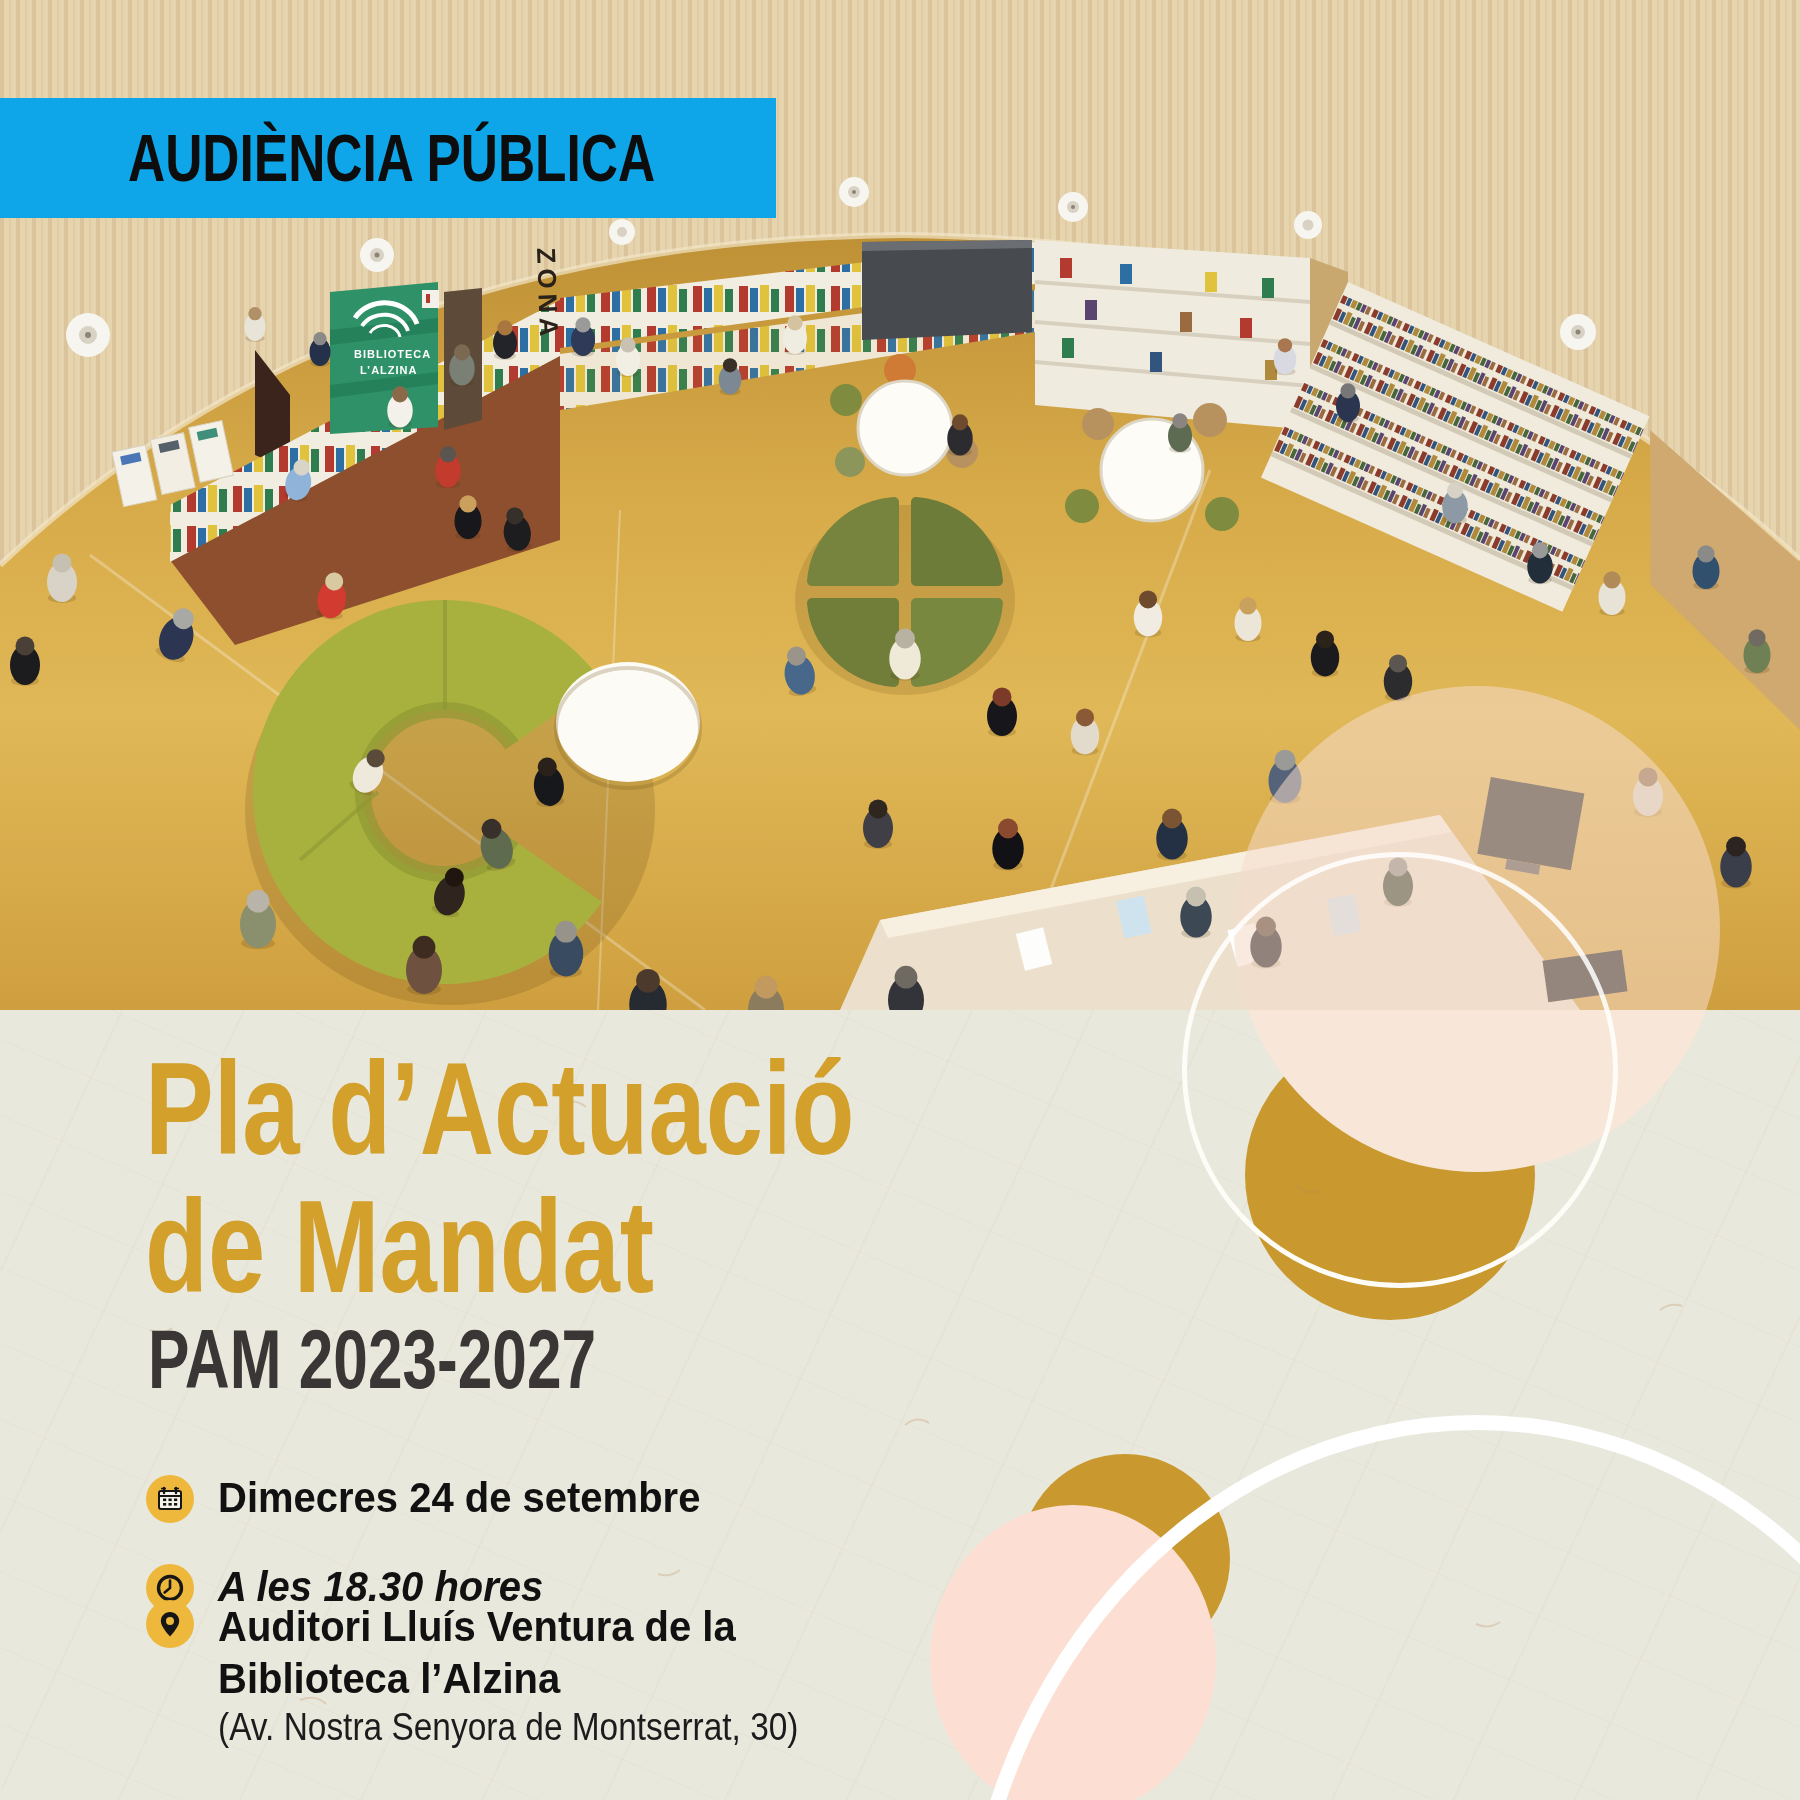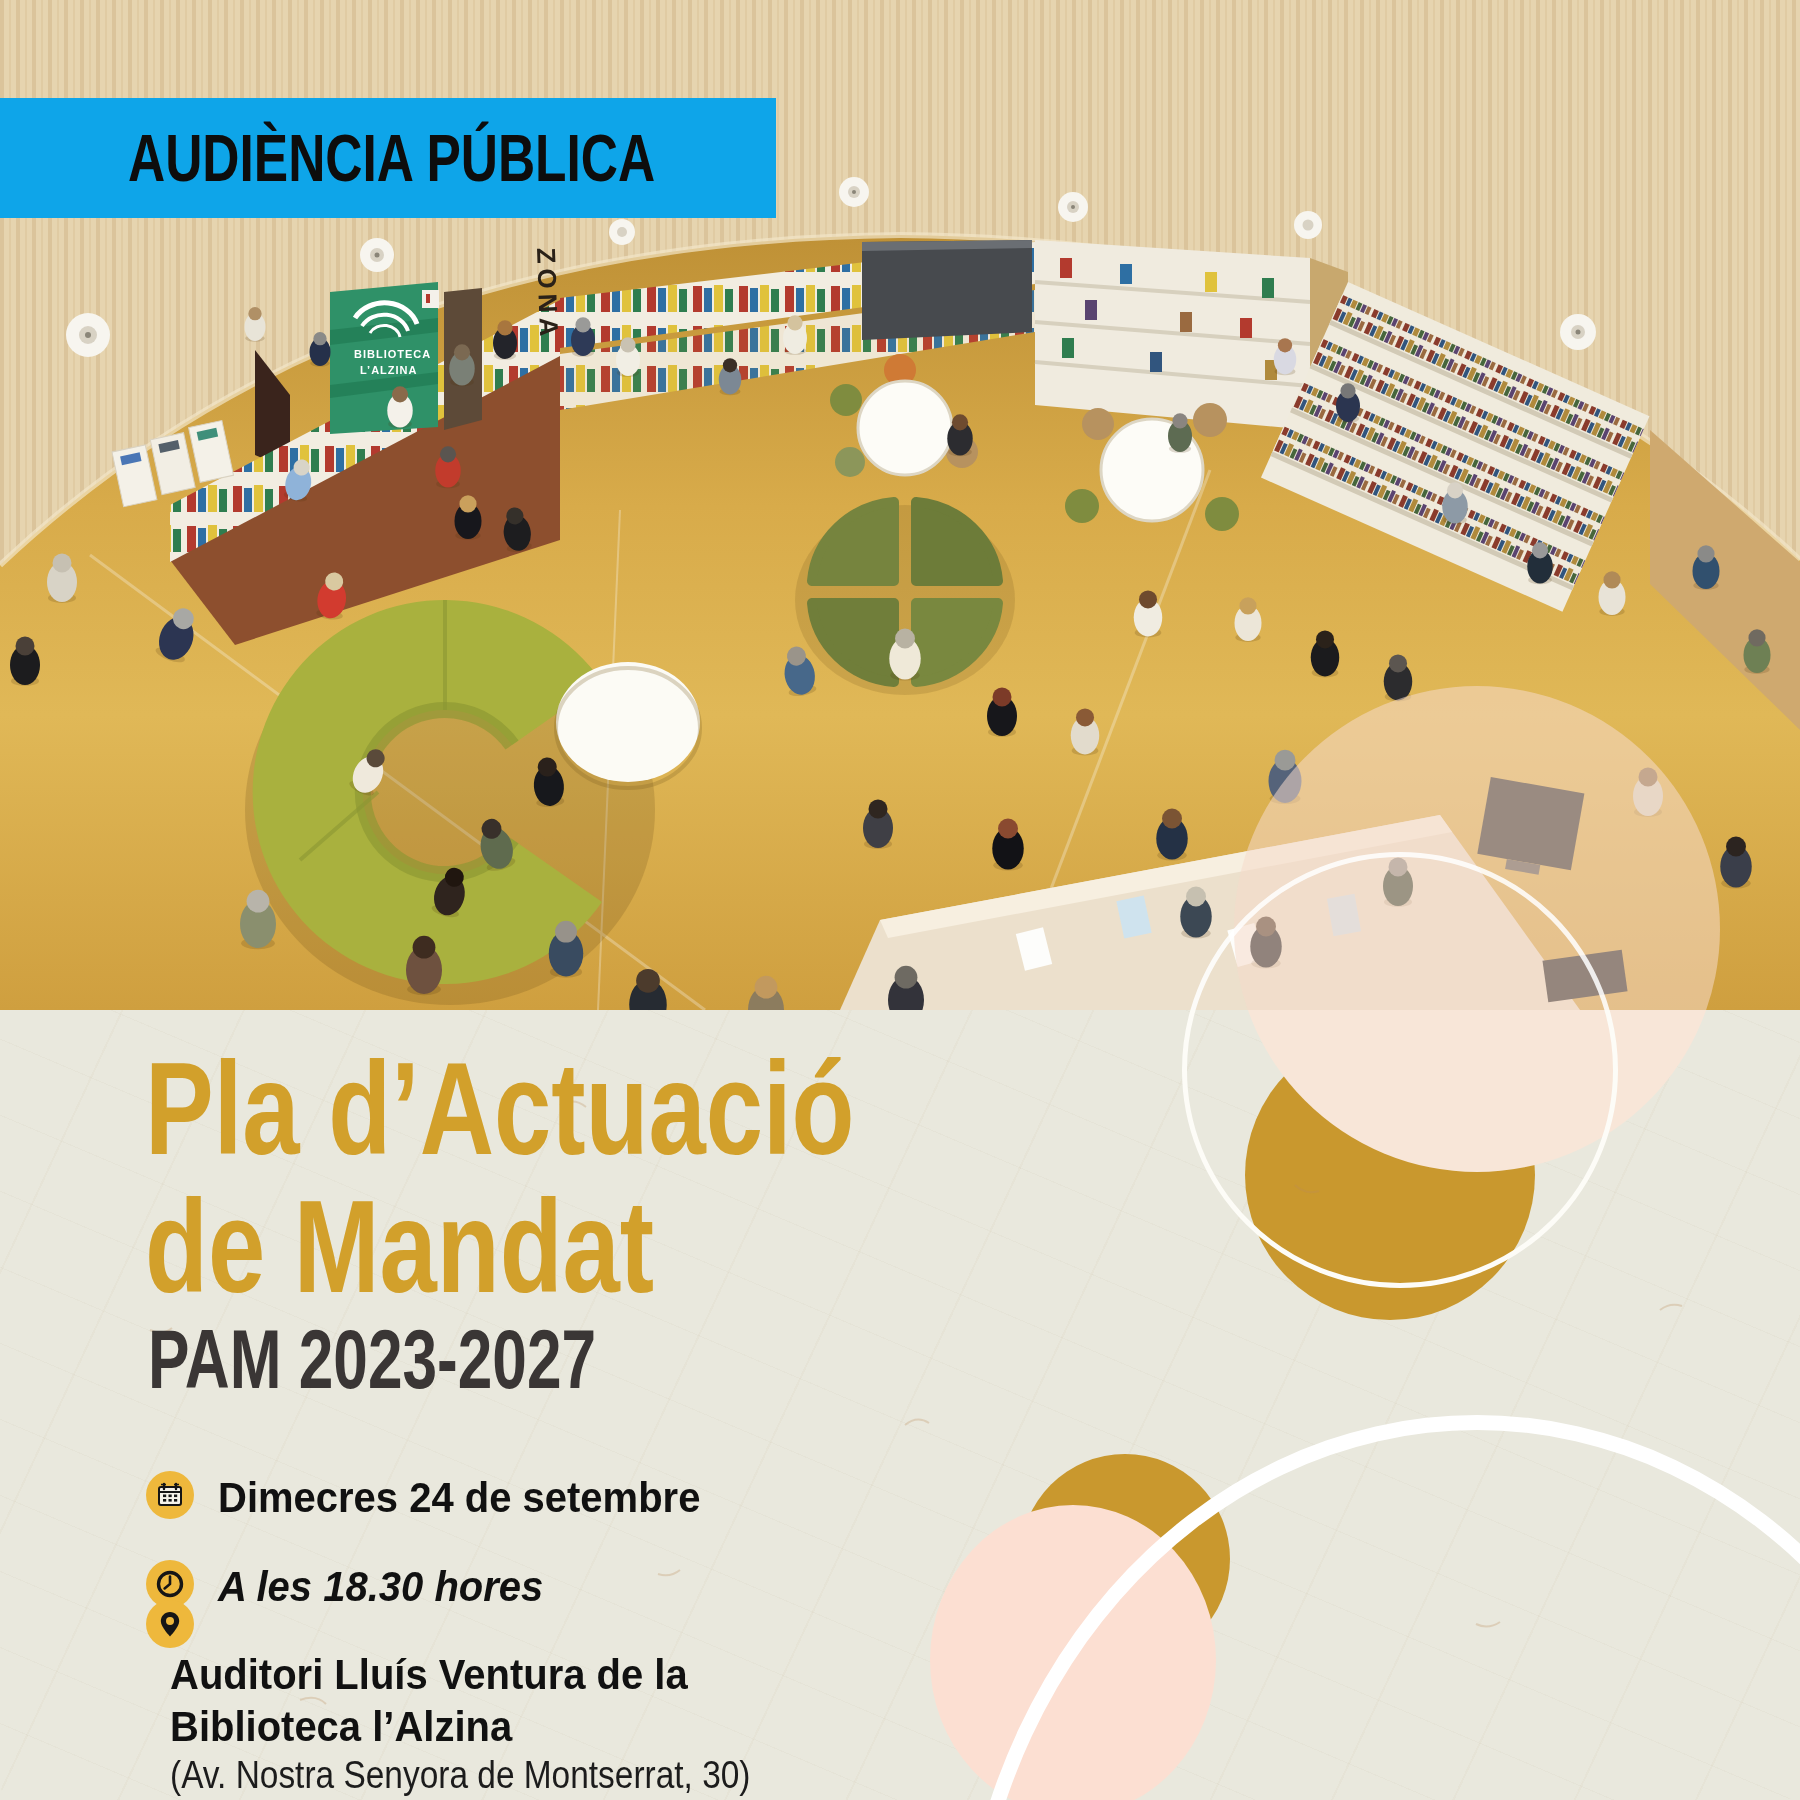--- a/index.html
+++ b/index.html
@@ -34,24 +34,24 @@
   .deco-gold-bottom{left:1020px;top:444px;width:210px;height:210px;background:#c9982e;}
   .deco-pink-bottom{left:930px;top:495px;width:286px;height:310px;background:#fcdfd2;}
   .deco-ring-big{left:957px;top:405px;width:1040px;height:1190px;border:15px solid #ffffff;
                  background:transparent;box-sizing:border-box;border-radius:50%;}
 
   .title{position:absolute;left:145px;top:30px;font-size:132px;line-height:138px;font-weight:bold;
          color:#d2a02b;transform:scaleX(.78);transform-origin:left top;white-space:nowrap;}
   .subtitle{position:absolute;left:148px;top:305px;font-size:84px;line-height:88px;font-weight:bold;
             color:#3a3635;transform:scaleX(.74);transform-origin:left top;white-space:nowrap;}
 
-  .detail-row{position:absolute;left:146px;display:flex;align-items:flex-start;}
+  .detail-row{position:absolute;left:146px;display:flex;align-items:flex-end;}
   .detail-row.r1{top:461px;}
   .detail-row.r2{top:550px;font-style:italic;}
-  .detail-row.r3{top:590px;align-items:flex-start;flex-direction:column;}
+  .detail-row.r3{top:590px;align-items:flex-start;}
   .icon-bubble{width:48px;height:48px;border-radius:50%;background:#eeb83c;flex:0 0 48px;
                display:flex;align-items:center;justify-content:center;}
   .detail-text{margin-left:24px;font-size:43px;font-weight:bold;color:#111111;line-height:52px;
                transform:scaleX(.93);transform-origin:left top;white-space:nowrap;}
   .detail-note{font-size:38px;font-weight:normal;color:#1c1c1c;line-height:46px;
                transform:scaleX(.88);transform-origin:left top;}
 
   .speckles{position:absolute;left:0;top:0;width:100%;height:100%;pointer-events:none;}
 </style>
 </head>

